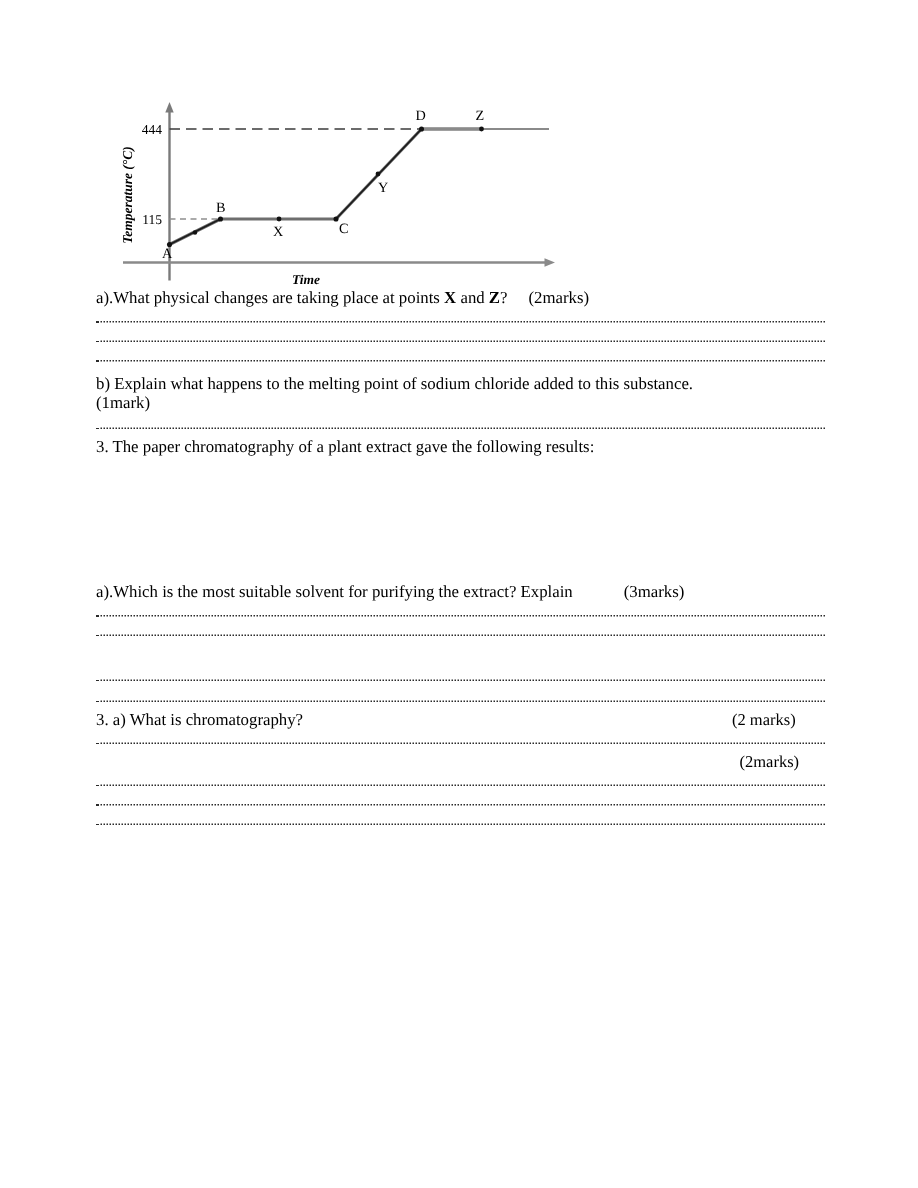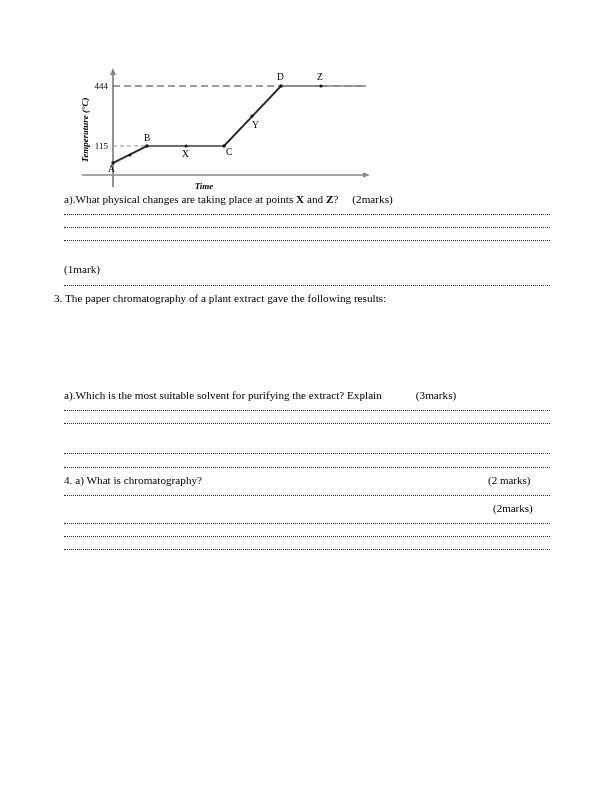--- a/index.html
+++ b/index.html
@@ -150,39 +150,40 @@
   </div>
 
   <div class="qtext" style="left:64px; top:192px;">
     <span>a).What physical changes are taking place at points </span><b class="em">X</b><span> and </span><b class="em">Z</b><span>?</span><span style="display:inline-block;width:14px"></span><span>(2marks)</span>
   </div>
 
   <div class="dotline" style="top:213px;"></div>
   <div class="dotline" style="top:226px;"></div>
   <div class="dotline" style="top:239px;"></div>
 
+  <div class="qtext" style="left:64px; top:249px;">b) Explain what happens to the melting point of sodium chloride added to this substance.</div>
   <div class="qtext" style="left:64px; top:262px;">(1mark)</div>
 
   <div class="dotline" style="top:284px;"></div>
 
-  <div class="qtext" style="left:54px; top:291px;">3. The paper chromatography of a plant extract gave the following results:</div>
+  <div class="qtext" style="left:64px; top:291px;">3. The paper chromatography of a plant extract gave the following results:</div>
 
 
   <div class="qtext" style="left:64px; top:388px;">
     <span>a).Which is the most suitable solvent for purifying the extract? Explain</span><span style="display:inline-block;width:34px"></span><span>(3marks)</span>
   </div>
 
   <div class="dotline" style="top:409px;"></div>
   <div class="dotline" style="top:422px;"></div>
 
 
   <div class="dotline" style="top:452px;"></div>
   <div class="dotline" style="top:466px;"></div>
 
-  <div class="qtext" style="left:64px; top:473px;">4. a) What is chromatography?</div>
+  <div class="qtext" style="left:64px; top:473px;">3. a) What is chromatography?</div>
   <div class="marks-right" style="left:488px; top:473px;">(2 marks)</div>
 
   <div class="dotline" style="top:494px;"></div>
 
   <div class="marks-right" style="left:493px; top:501px;">(2marks)</div>
 
   <div class="dotline" style="top:522px;"></div>
   <div class="dotline" style="top:535px;"></div>
   <div class="dotline" style="top:548px;"></div>
 

